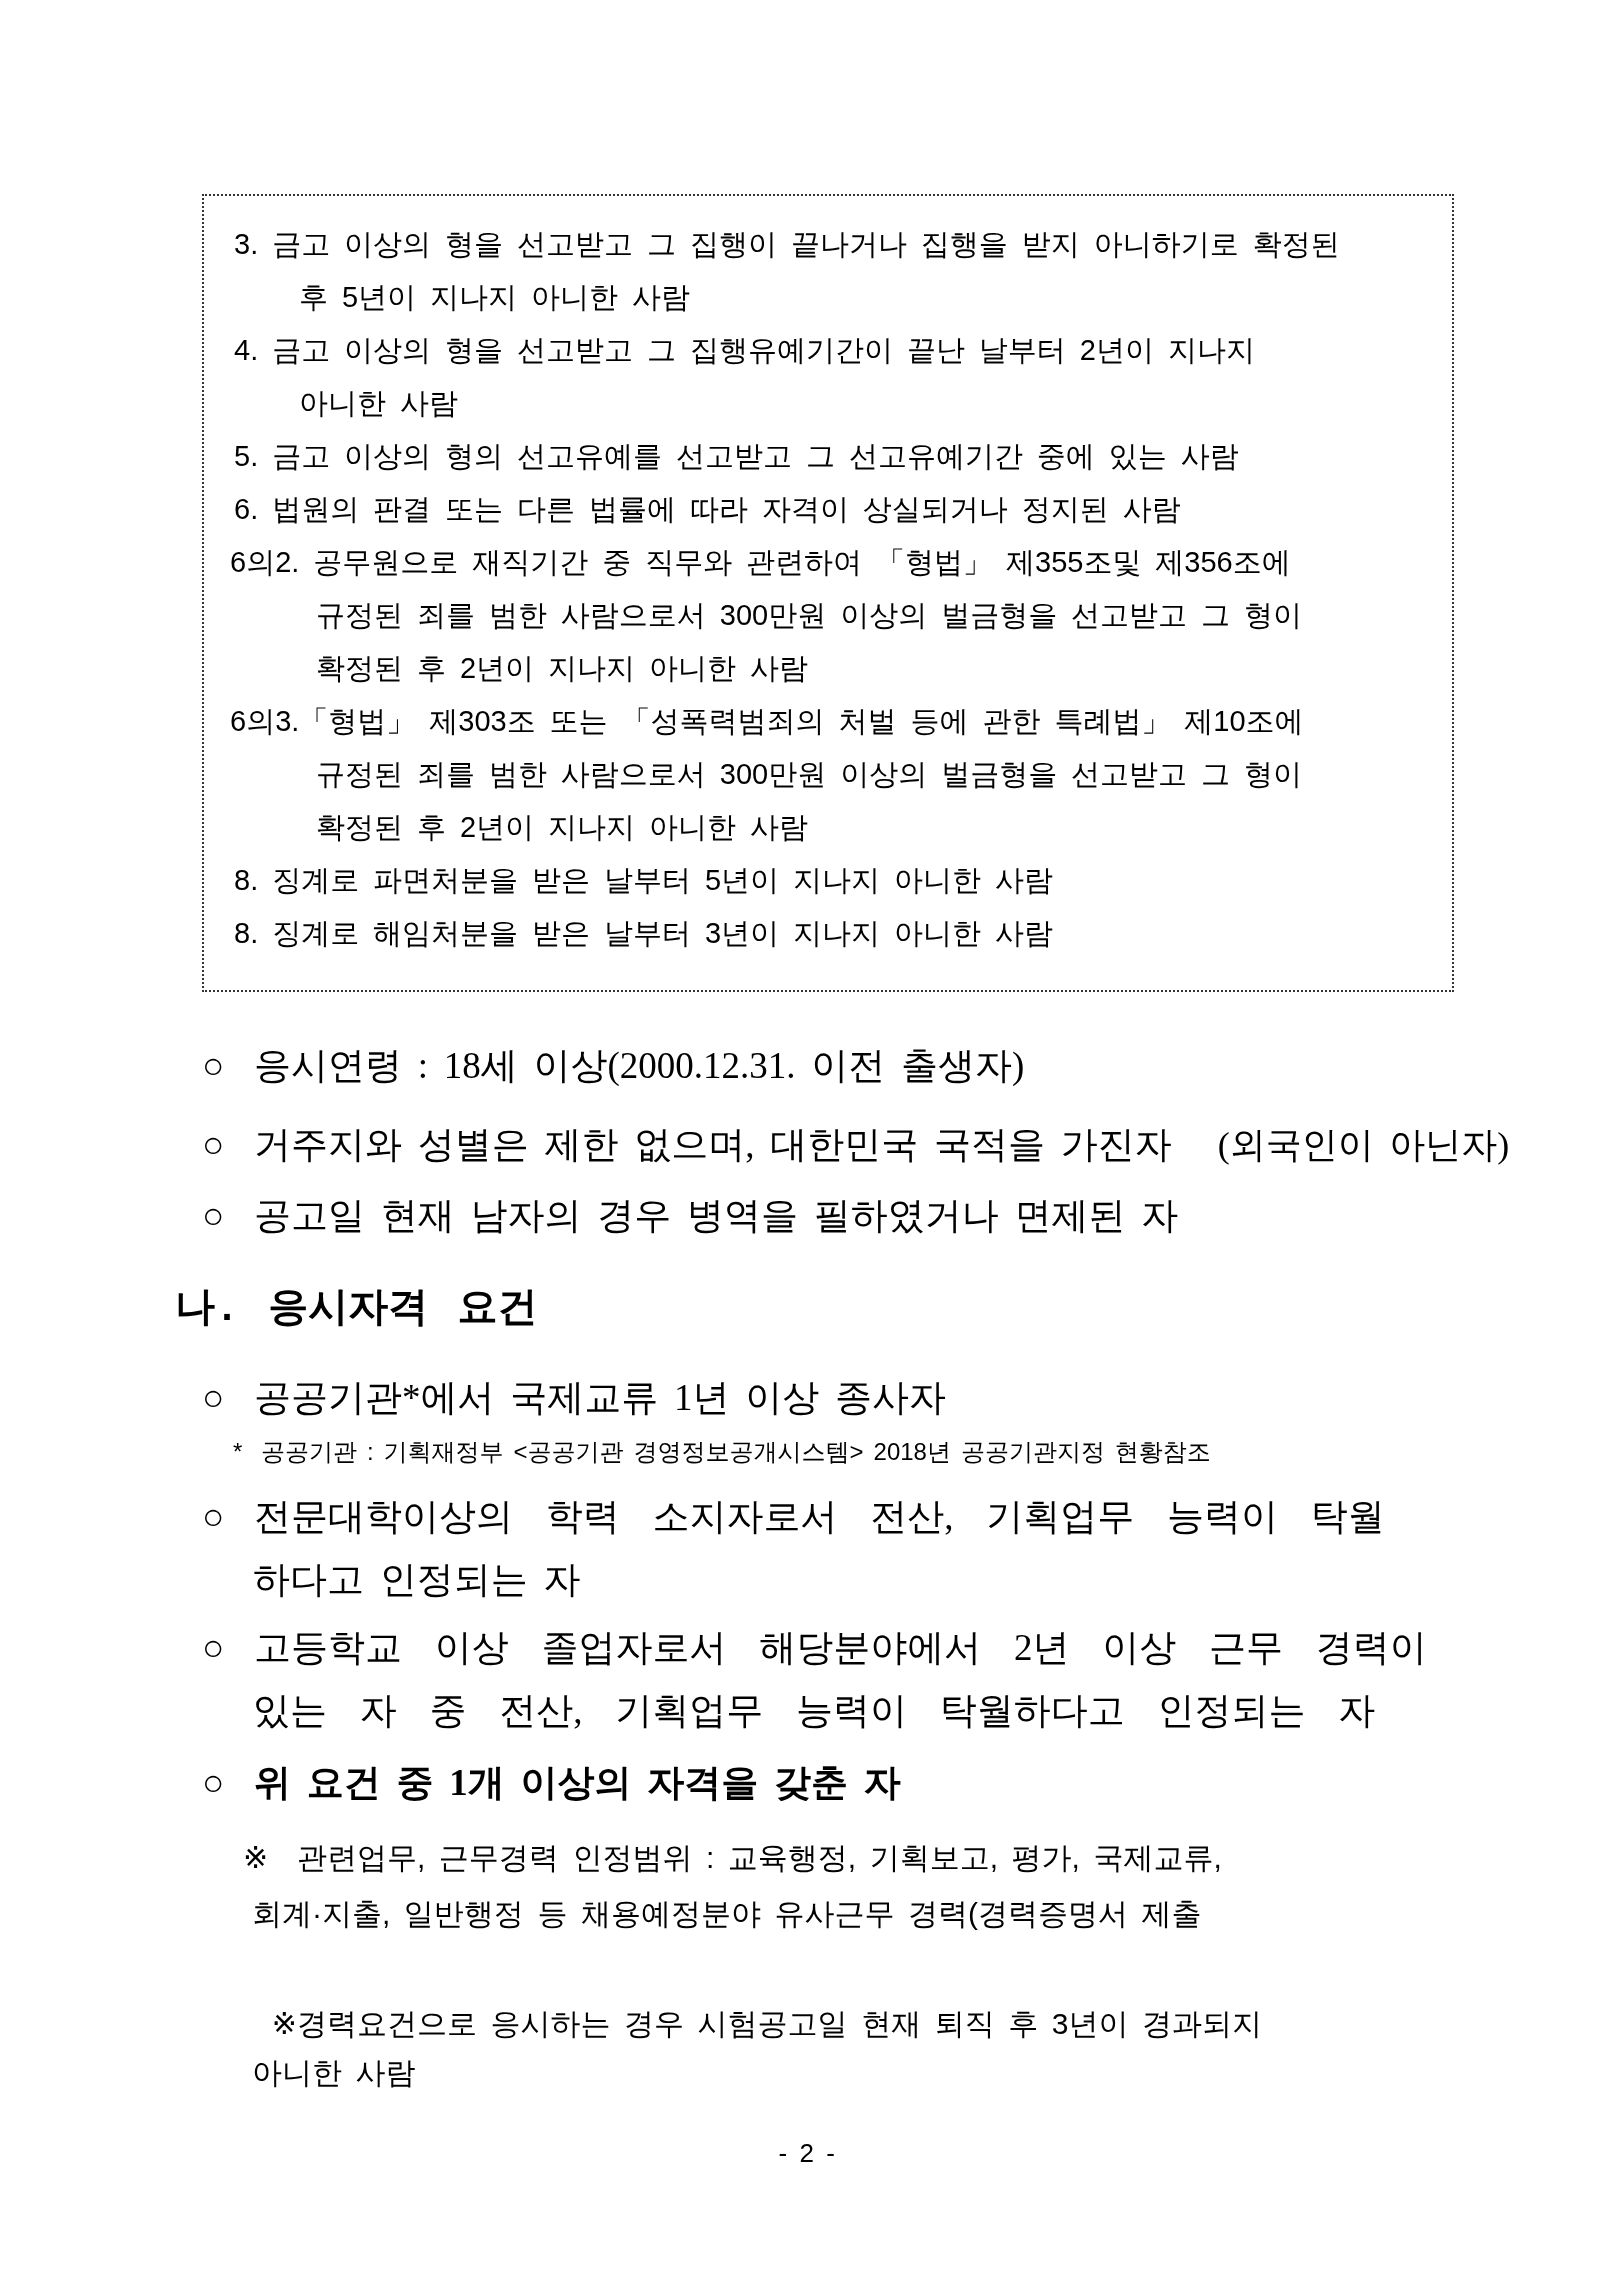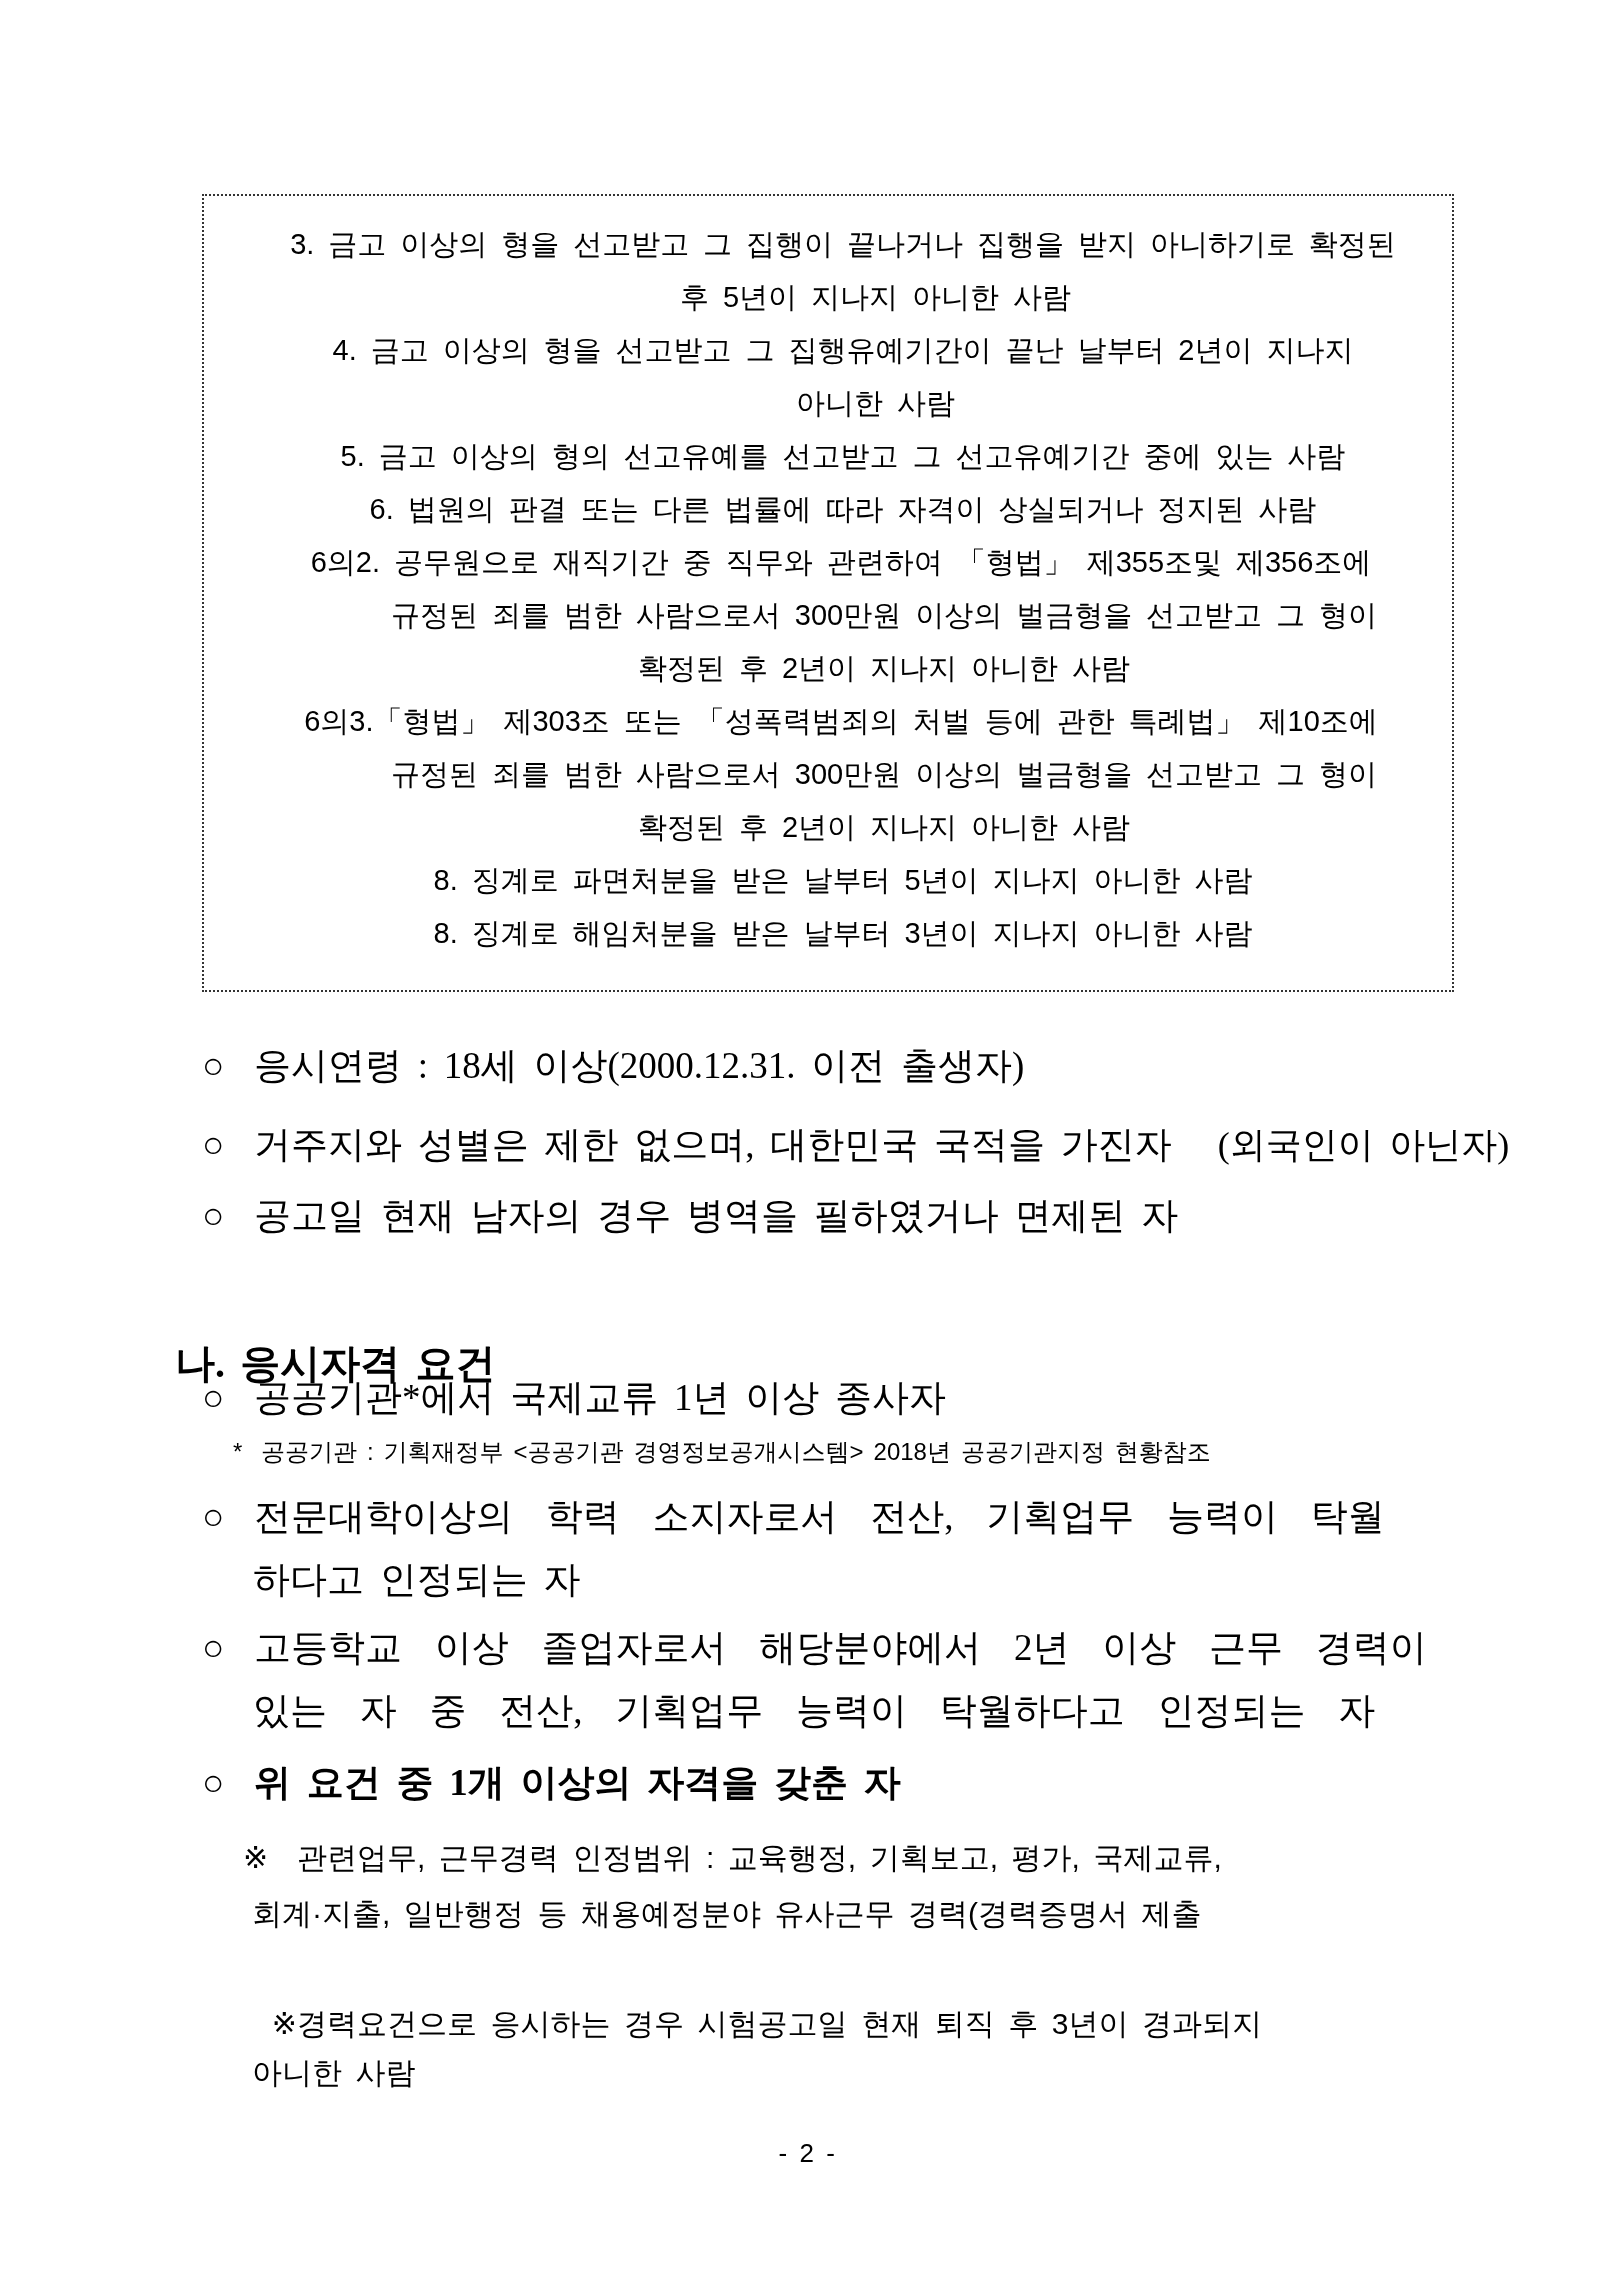--- a/index.html
+++ b/index.html
@@ -7,21 +7,21 @@
     position:relative;width:1616px;height:2284px;background:#ffffff;
     overflow:hidden;color:#000;
     font-family:"Liberation Serif","DejaVu Serif",serif;
   }
   
   .rule-box{
     position:absolute;left:202px;top:194px;width:1252px;height:798px;
     border:2px dotted #333;box-sizing:border-box;padding-top:22px;
     font-family:"Liberation Sans","DejaVu Sans",sans-serif;
   }
-  .bline{height:53px;line-height:53px;font-size:29px;white-space:nowrap;word-spacing:5.9px;text-align:center;}
+  .bline{height:53px;line-height:53px;font-size:29px;white-space:nowrap;word-spacing:5.9px;}
   .bline.i0{padding-left:30px;}   
   .bline.i0n{padding-left:26px;}  
   .bline.i1{padding-left:95px;}  
   .bline.i2{padding-left:112px;}  
   
   .line{position:absolute;white-space:nowrap;}
   .serif{font-size:37px;line-height:72px;height:72px;word-spacing:6.5px;}
   .serif .marker{display:inline-block;width:52px;}
   .jwide{word-spacing:23.5px;}
   .small-paren{font-size:36px;margin-left:46px;}
@@ -33,21 +33,21 @@
   .note{font-family:"Liberation Sans","DejaVu Sans",sans-serif;
     font-size:30px;line-height:57px;height:57px;word-spacing:5.2px;}
   .note .marker{display:inline-block;width:54px;}
   .pagenum{font-family:"Liberation Sans","DejaVu Sans",sans-serif;
     font-size:26px;line-height:55px;height:55px;left:0;width:100%;
     text-align:center;letter-spacing:2.6px;}
   
   .pA{top:1030px;left:202px;}
   .pB{top:1109px;left:202px;}
   .pC{top:1180px;left:202px;}
-  .pD{top:1325px;left:175px;}
+  .pD{top:1271px;left:175px;font-family:Liberation Mono, monospace;}
   .pE{top:1362px;left:202px;}
   .pF{top:1434px;left:233px;}
   .pG{top:1481px;left:202px;}
   .pH{top:1544px;left:253px;}
   .pI{top:1612px;left:202px;}
   .pJ{top:1675px;left:253px;}
   .pK{top:1747px;left:202px;}
   .pL{top:1829px;left:243px;}
   .pM{top:1885px;left:252px;}
   .pN{top:1941px;left:252px;}

